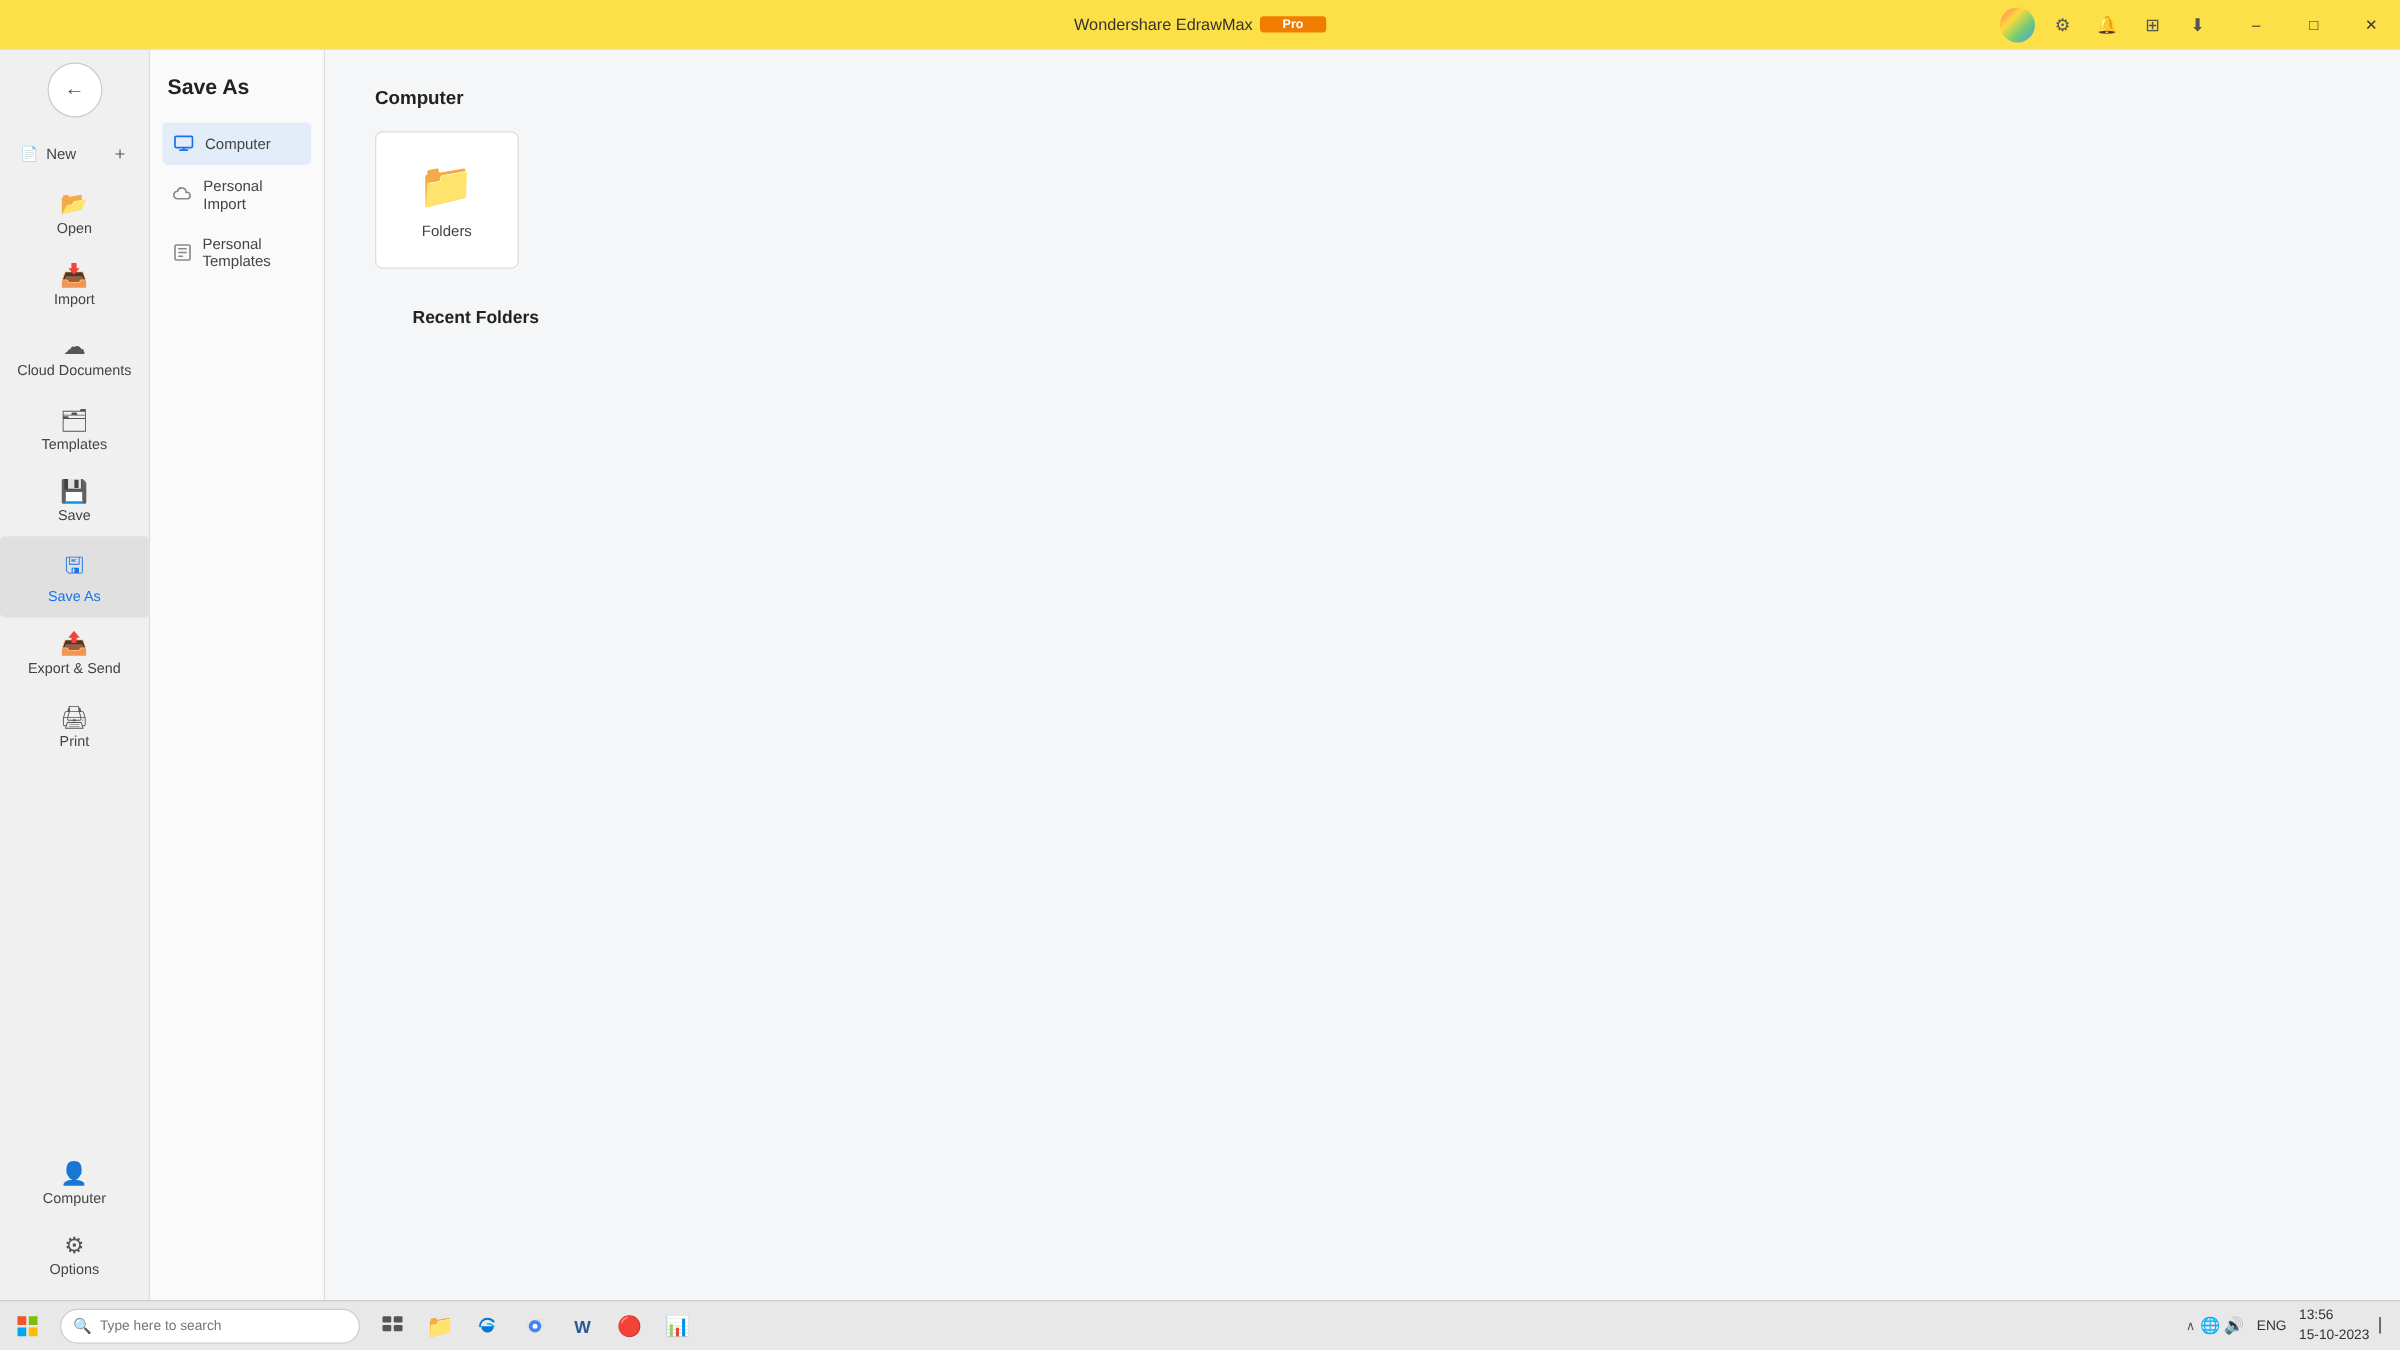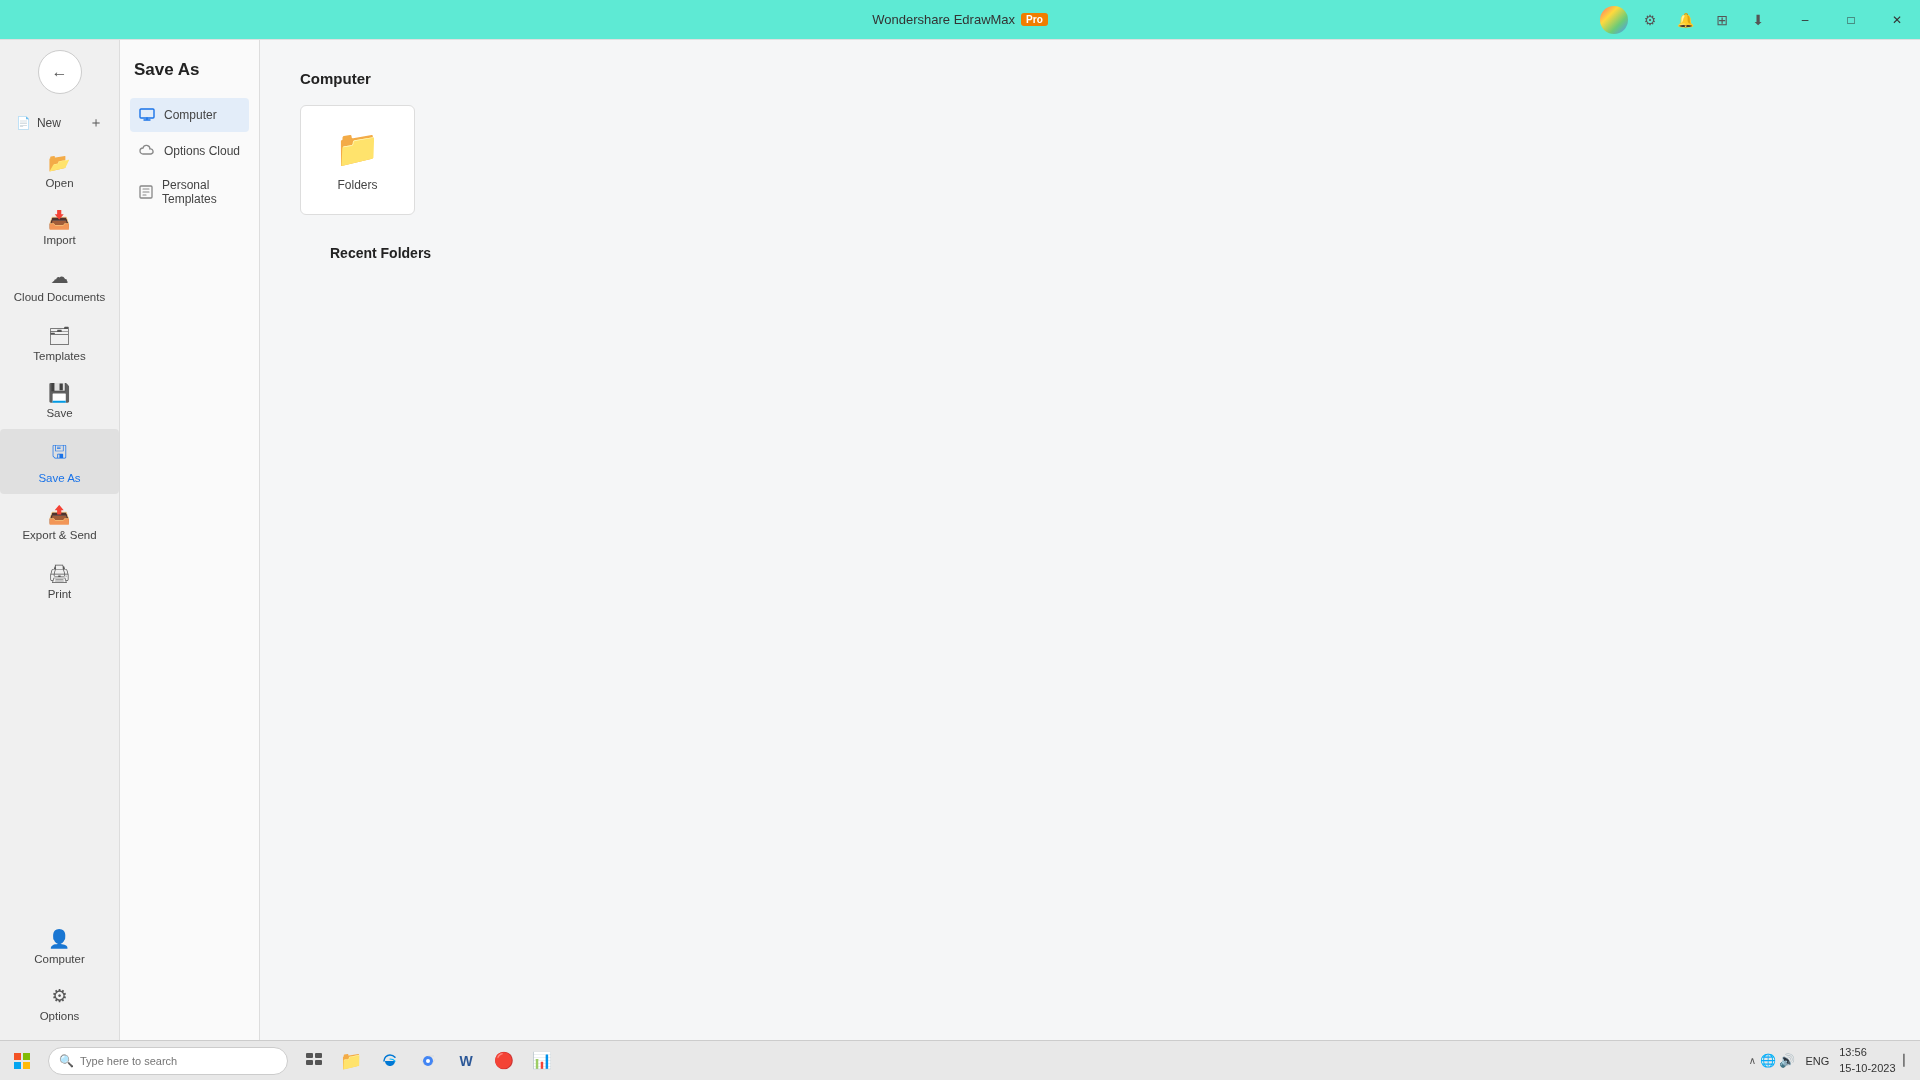--- a/index.html
+++ b/index.html
@@ -3,39 +3,39 @@
   <meta charset="utf-8">
   <style>
     * { margin: 0; padding: 0; box-sizing: border-box; }
     body { font-family: 'Segoe UI', sans-serif; background: #f3f3f3; width: 1920px; height: 1080px; overflow: hidden; position: relative; }
 
     
     .titlebar {
       position: absolute;
       top: 0; left: 0; right: 0;
       height: 40px;
-      background: #5eead4;
+      background: #fde047;
       display: flex;
       align-items: center;
       justify-content: center;
       border-bottom: 1px solid #e0e0e0;
       z-index: 100;
     }
     .titlebar-title {
       display: flex;
       align-items: center;
       gap: 6px;
       font-size: 13px;
       color: #333;
     }
     .pro-badge {
       background: #f07d00;
       color: white;
       font-size: 10px;
-      padding: 1px 5px;
+      padding: 1px 18px;
       border-radius: 3px;
       font-weight: 600;
     }
     .titlebar-controls {
       position: absolute;
       right: 0;
       top: 0;
       display: flex;
       align-items: center;
       height: 40px;
@@ -398,21 +398,21 @@
     </span>
     <span>Computer</span>
   </div>
 
   <div class="sub-nav-item">
     <span class="sub-nav-icon cloud">
       <svg width="16" height="16" viewBox="0 0 16 16" fill="none">
         <path d="M4 11a3 3 0 010-6 3.5 3.5 0 016.9.9A2.5 2.5 0 0112 11H4z" stroke="#888" stroke-width="1.3" fill="none"></path>
       </svg>
     </span>
-    <span>Options Cloud</span>
+    <span>Personal Import</span>
   </div>
 
   <div class="sub-nav-item">
     <span class="sub-nav-icon template">
       <svg width="16" height="16" viewBox="0 0 16 16" fill="none">
         <rect x="2" y="2" width="12" height="12" rx="1" stroke="#888" stroke-width="1.3" fill="none"></rect>
         <path d="M5 5h6M5 8h6M5 11h3" stroke="#888" stroke-width="1.1" stroke-linecap="round"></path>
       </svg>
     </span>
     <span>Personal Templates</span>

